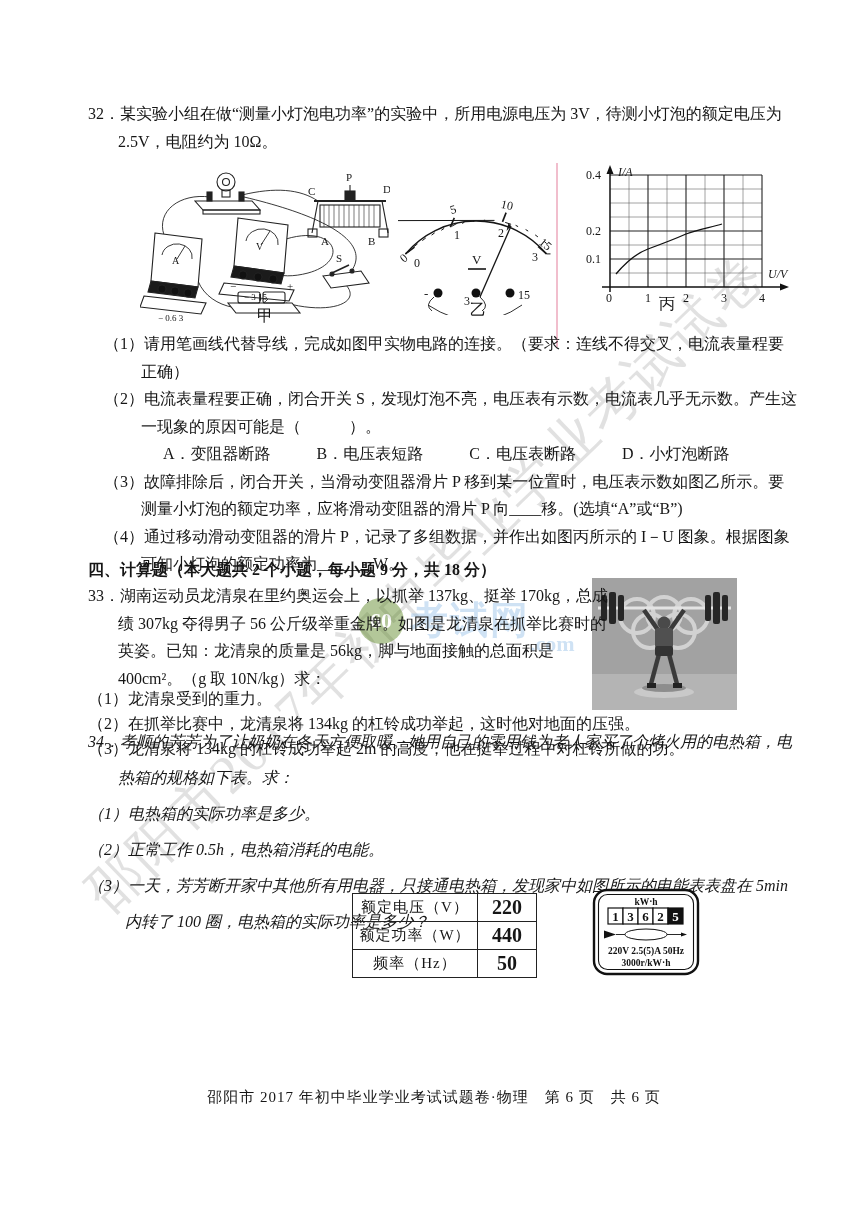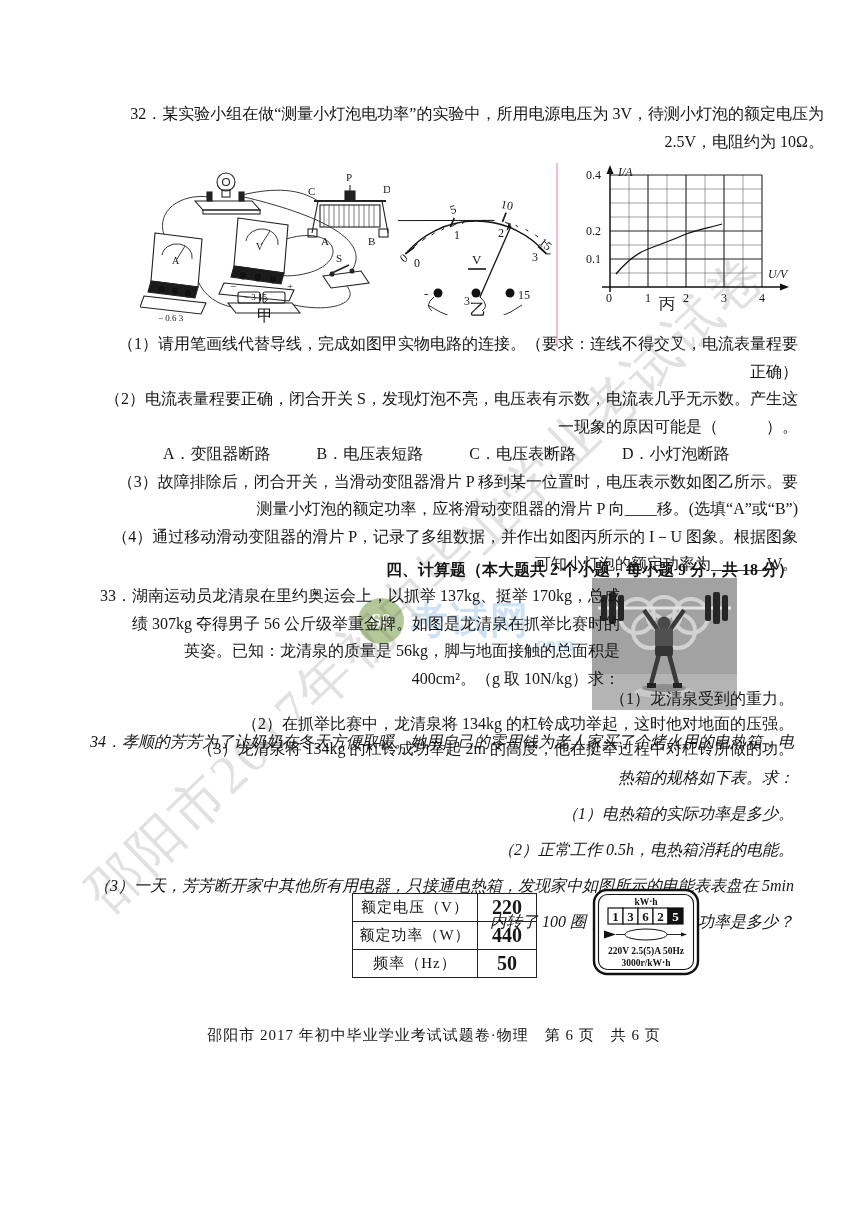--- a/index.html
+++ b/index.html
@@ -1,18 +1,18 @@
 <!DOCTYPE html>
 <html><head>
 <meta charset="utf-8">
 <style>
   html,body{margin:0;padding:0;background:#e8e8e8;}
   .page{position:relative;width:868px;height:1228px;background:#ffffff;overflow:hidden;
         font-family:"Liberation Serif","DejaVu Serif",serif;color:#161616;}
-  .txt{font-size:16px;line-height:27.5px;text-align:right;}
+  .txt{font-size:16px;line-height:27.5px;}
   .abs{position:absolute;}
   .hang{padding-left:37px;text-indent:-37px;}
   .hang30{padding-left:30px;text-indent:-30px;}
   .figlabel{position:absolute;text-align:center;font-size:16px;color:#161616;}
   .options{display:flex;gap:46px;padding-left:22px;text-indent:0;}
   .options span{white-space:nowrap;}
   
   .wm-diagonal{position:absolute;left:96px;top:866px;transform:rotate(-44deg);transform-origin:left center;
                font-size:54px;letter-spacing:3px;color:#b9b9b9;opacity:.42;white-space:nowrap;pointer-events:none;}
   .wm-blue{position:absolute;left:358px;top:584px;display:flex;align-items:center;opacity:.42;pointer-events:none;}
@@ -20,21 +20,21 @@
                   display:flex;align-items:center;justify-content:center;font-size:22px;font-weight:bold;}
   .wm-blue .btxt{font-size:38px;font-weight:bold;color:#8fbce6;letter-spacing:2px;margin-left:6px;}
   .wm-blue .bcom{font-size:22px;color:#8fbce6;font-weight:bold;margin-top:47px;}
   .pink-line{position:absolute;left:556px;top:163px;width:2px;height:184px;background:rgba(233,155,178,.65);}
   
   .spec-table{position:absolute;left:352px;top:893px;border-collapse:collapse;}
   .spec-table td{border:1.6px solid #222;height:27px;padding:0 6px;}
   .spec-table td.lab{width:112px;text-align:center;font-size:15px;letter-spacing:1px;}
   .spec-table td.val{width:46px;text-align:center;font-weight:bold;font-size:20px;}
   .heading{font-weight:bold;}
-  .footer{position:absolute;left:0;top:1026px;width:868px;text-align:center;font-size:15px;letter-spacing:1px;}
+  .footer{position:absolute;left:0;top:1088px;width:868px;text-align:center;font-size:15px;letter-spacing:1px;}
   svg text{font-family:"Liberation Serif","DejaVu Serif",serif;}
 </style>
 </head>
 <body>
 
 <div class="page">
 
   <div class="wm-diagonal">邵阳市2017年初中毕业学业考试试卷</div>
   <div class="wm-blue">
     <span class="bcirc">60</span>

